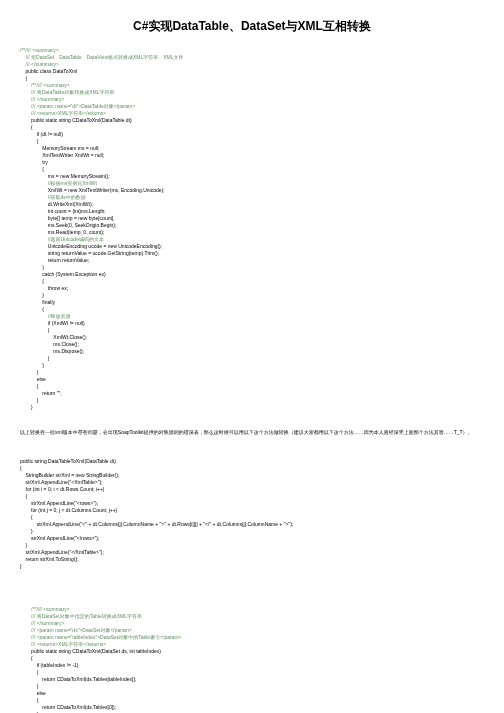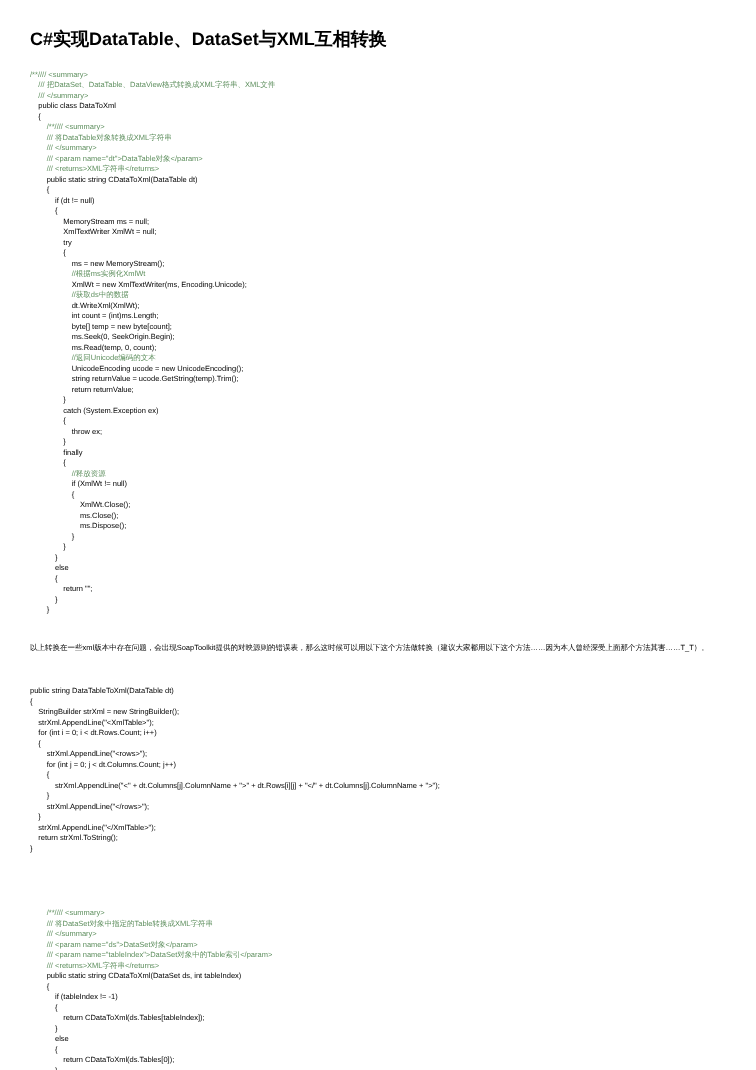--- a/index.html
+++ b/index.html
@@ -6,21 +6,21 @@
   body {
     background: #ffffff;
     font-family: "Microsoft YaHei", Arial, sans-serif;
     width: 504px;
     padding: 18px 20px 40px 20px;
     font-size: 5px;
     line-height: 1.4;
     color: #000;
   }
   h1 {
-    text-align: left;
+    text-align: center;
     font-size: 12px;
     font-weight: bold;
     color: #000;
     margin-bottom: 12px;
   }
   .comment { color: #5e8f5e; }
   .code-line { white-space: pre; font-family: "Microsoft YaHei", Arial, sans-serif; }
   .spacer { height: 10px; }
   .spacer-lg { height: 18px; }
   .para { font-size: 5px; color: #000; margin: 8px 0 12px 0; }

